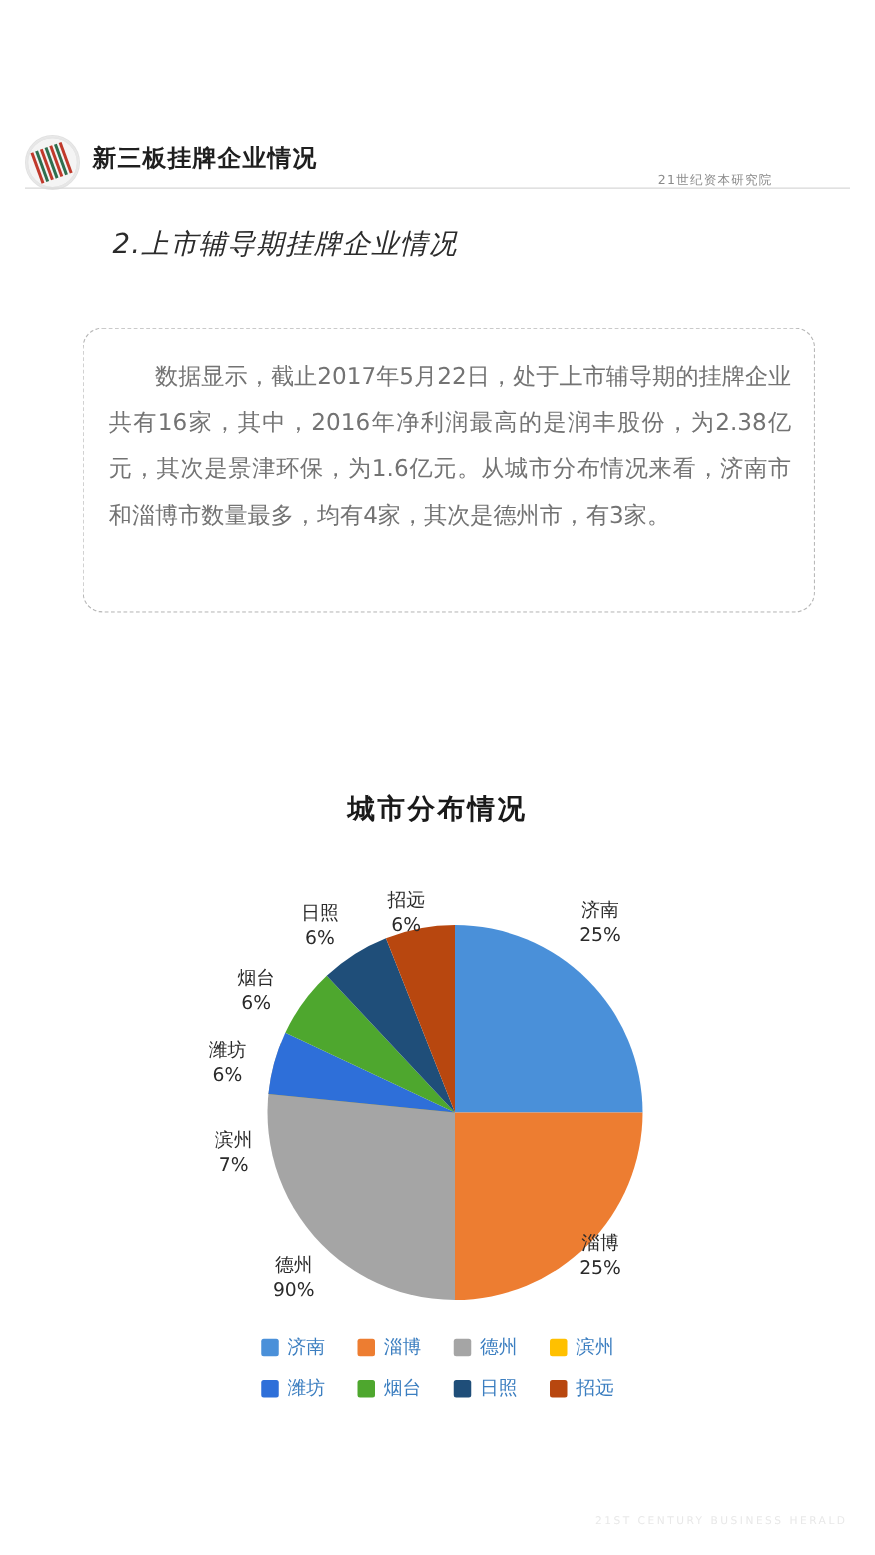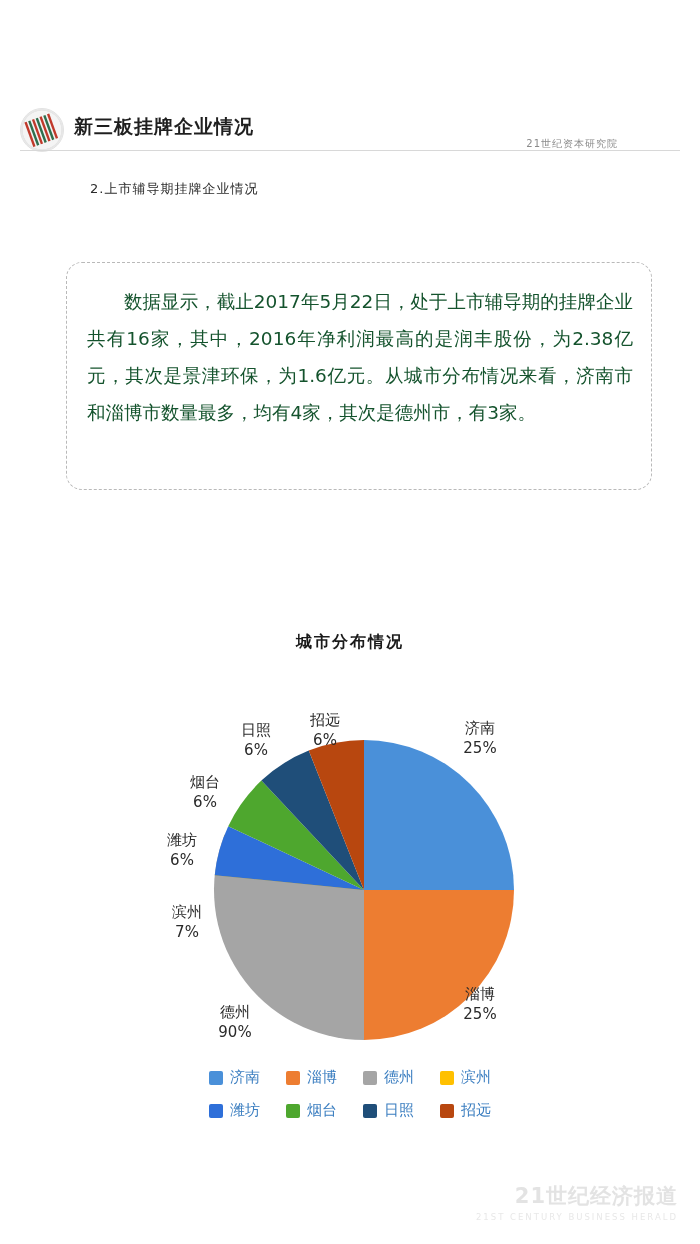--- a/index.html
+++ b/index.html
@@ -65,24 +65,25 @@
     letter-spacing: 1px;
     white-space: nowrap;
   }
 
   
   .section-title {
     position: absolute;
     left: 90px;
     top: 180px;
     font-family: "DejaVu Sans", sans-serif;
-    font-size: 13px;
+    font-size: 22px;
     color: #2b2b2b;
     letter-spacing: 1px;
     white-space: nowrap;
+    font-style: italic;
   }
 
   
   .callout {
     position: absolute;
     left: 66px;
     top: 262px;
     width: 586px;
     height: 228px;
     border: 1px dashed #b9b9b9;
@@ -91,34 +92,34 @@
     box-sizing: border-box;
   }
   .callout-text {
     position: absolute;
     left: 20px;
     top: 20px;
     width: 546px;
     font-family: "DejaVu Sans", sans-serif;
     font-size: 18.5px;
     line-height: 37px;
-    color: #14532d;
+    color: #737373;
     text-indent: 37px;
     text-align: justify;
   }
 
   
   .chart-title {
     position: absolute;
     left: 0;
     top: 632px;
     width: 700px;
     text-align: center;
     font-family: "DejaVu Sans", sans-serif;
-    font-size: 16px;
+    font-size: 22px;
     font-weight: bold;
     color: #1a1a1a;
     letter-spacing: 2px;
   }
   .chart-area {
     position: absolute;
     left: 0;
     top: 690px;
     width: 700px;
     height: 390px;
@@ -312,15 +313,14 @@
       <span class="legend-text">日照</span>
     </div>
     <div class="legend-item">
       <span class="legend-swatch" style="background:#B8470F"></span>
       <span class="legend-text">招远</span>
     </div>
   </div>
 </div>
 
 <div class="watermark">
-  <div class="wm-main">21世纪经济报道</div>
   <div class="wm-sub">21ST CENTURY BUSINESS HERALD</div>
 </div>
 
 </body></html>

